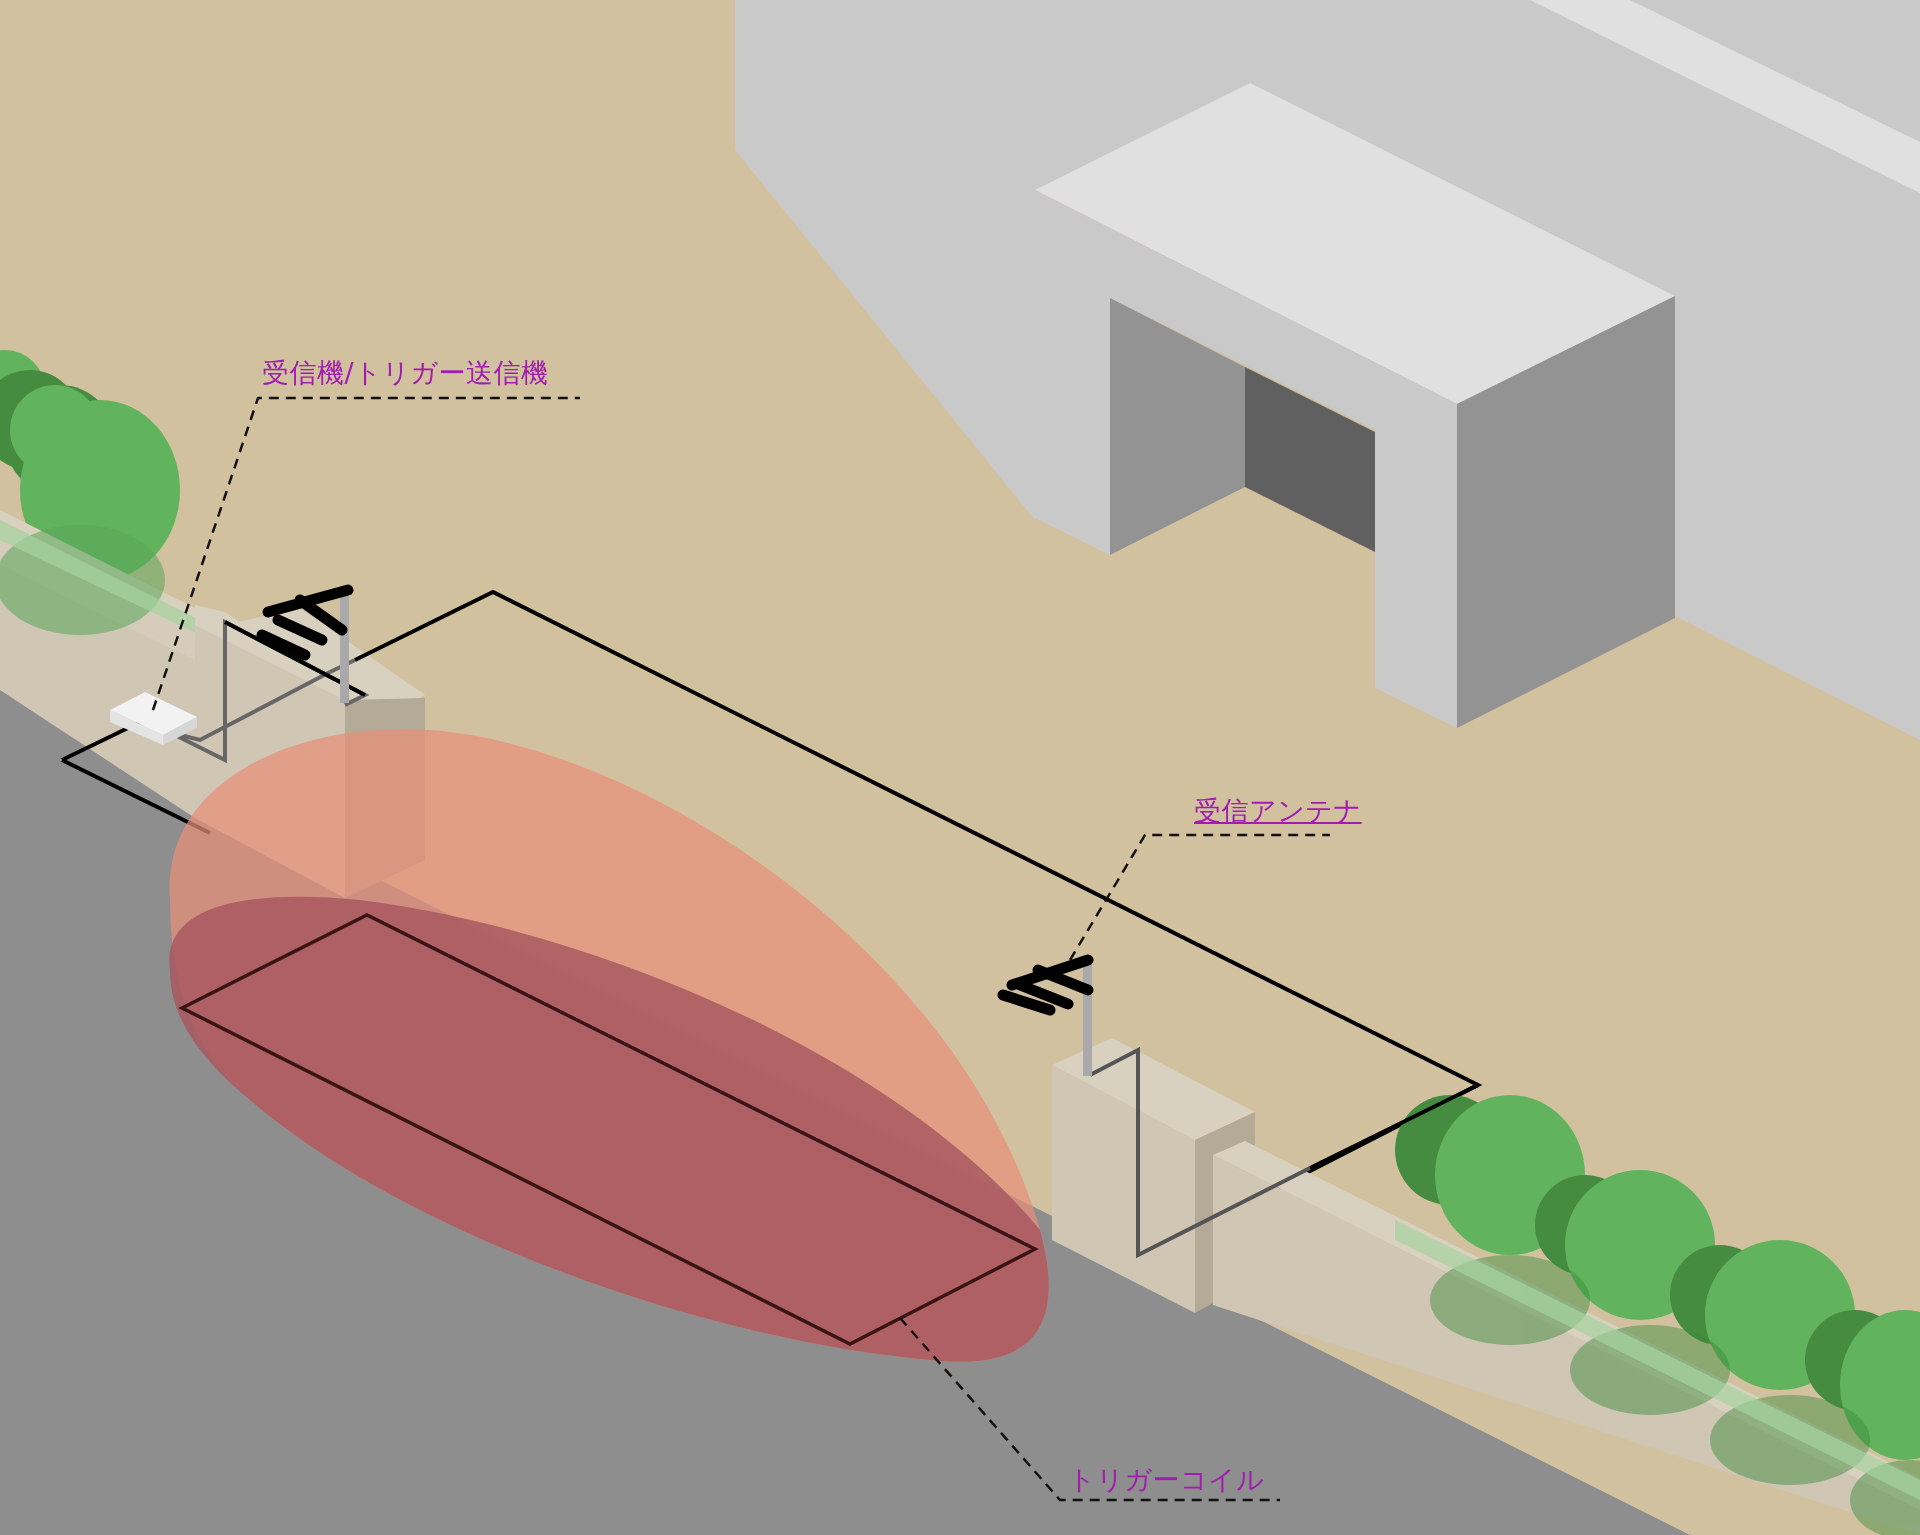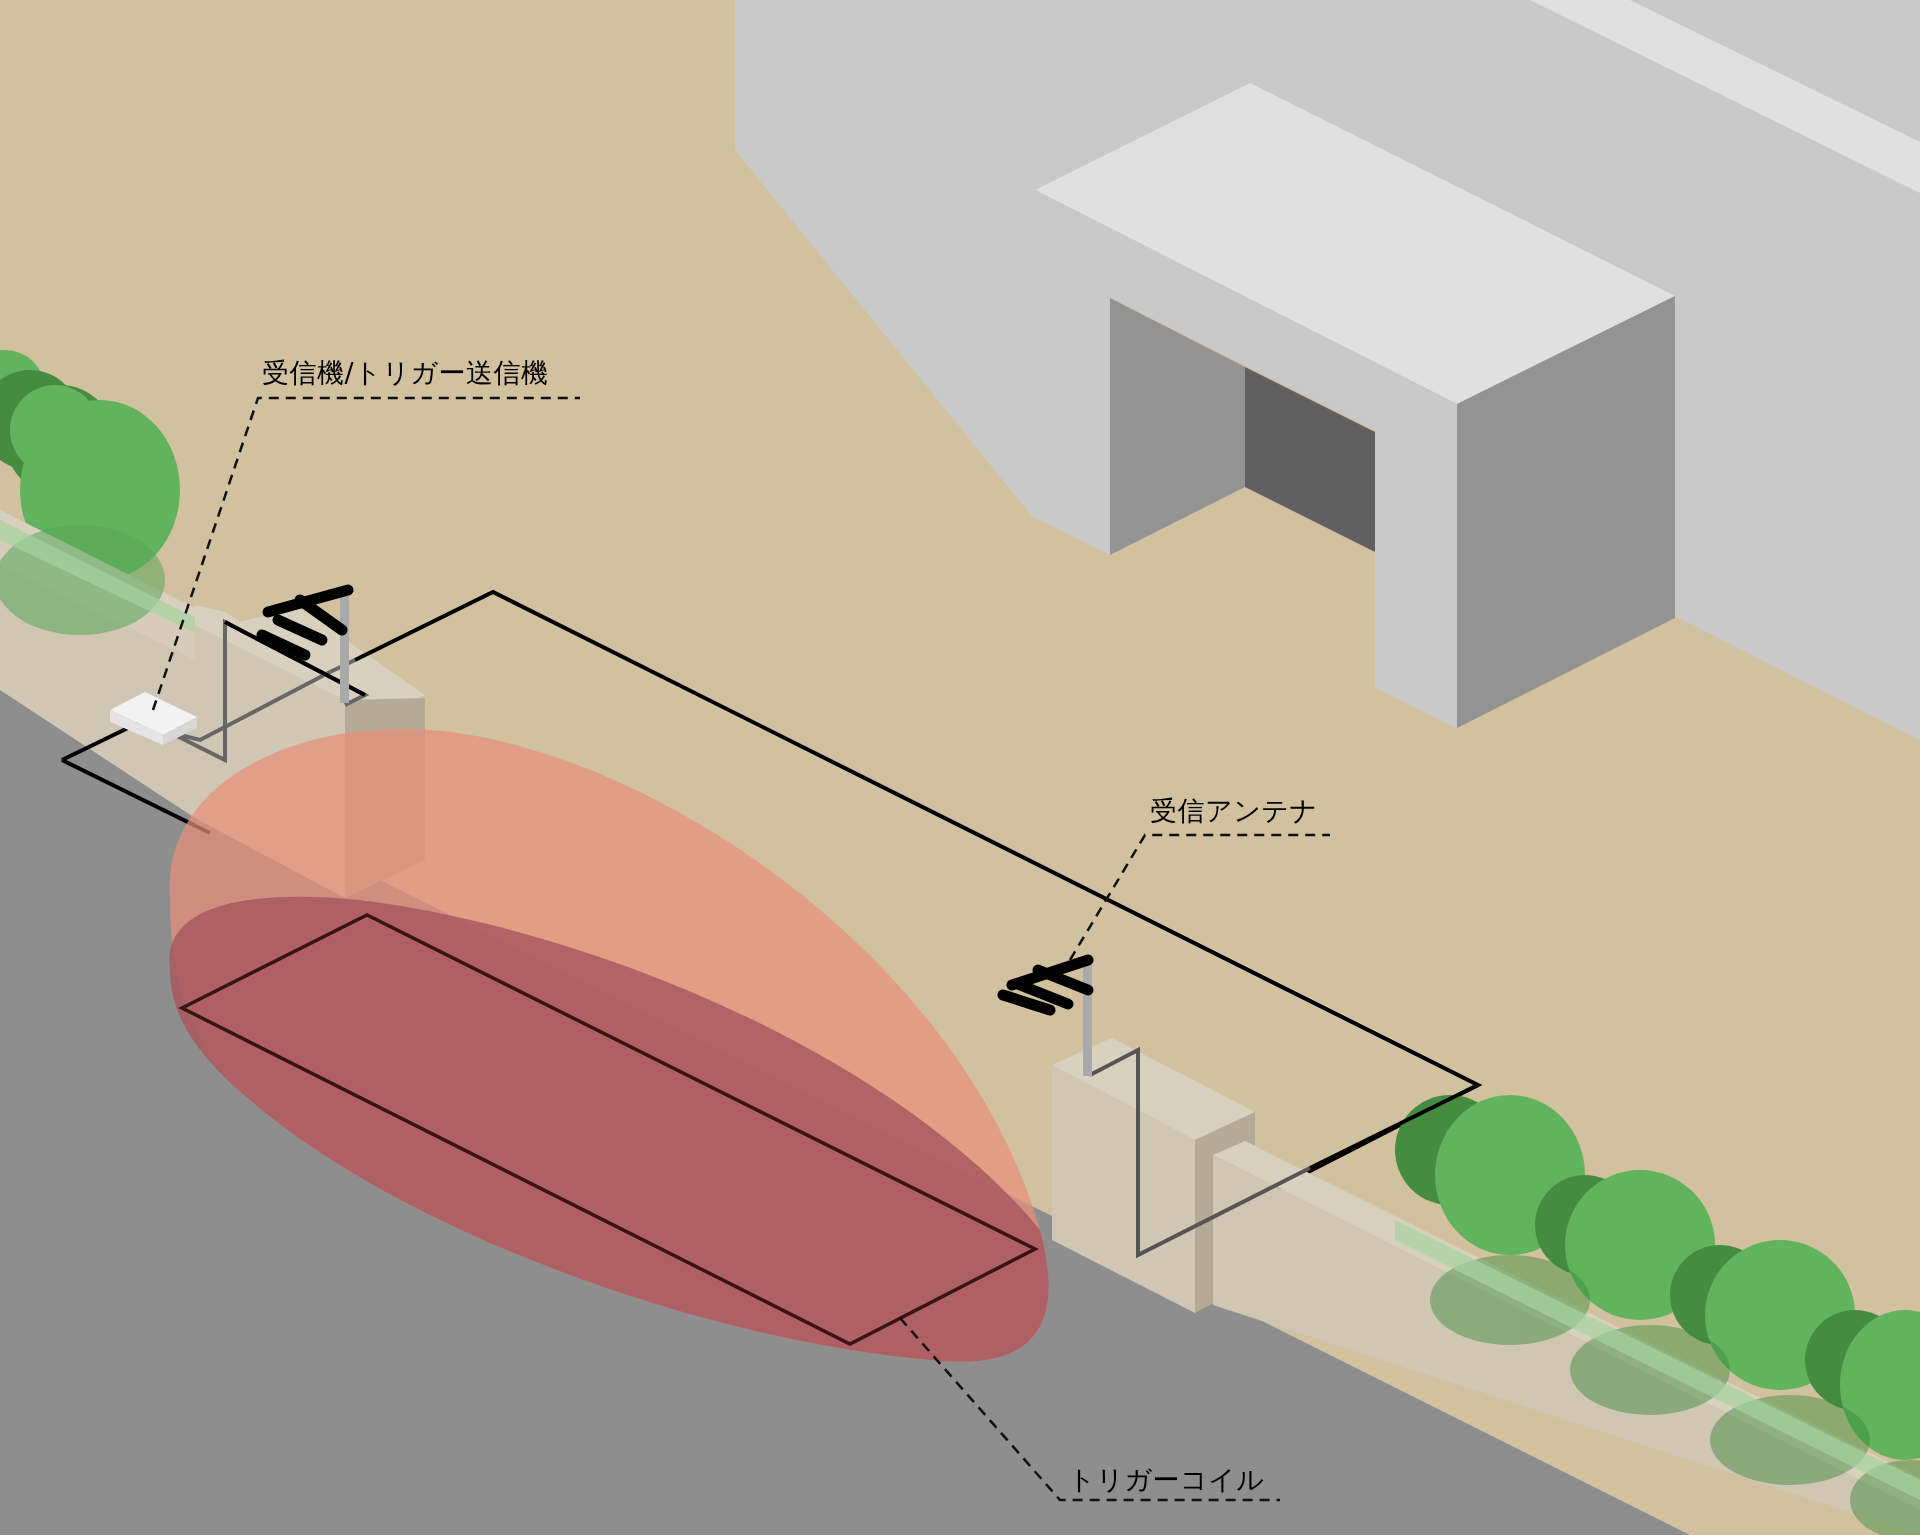--- a/index.html
+++ b/index.html
@@ -1,18 +1,18 @@
 <!DOCTYPE html>
 <html><head>
 <meta charset="utf-8">
 <style>
   html, body { margin: 0; padding: 0; }
   body { width: 1920px; height: 1535px; overflow: hidden; background: #d2c19f; font-family: "DejaVu Sans", sans-serif; }
   #scene { position: absolute; left: 0; top: 0; width: 1920px; height: 1535px; }
-  .label { position: absolute; font-family: "DejaVu Sans", sans-serif; font-size: 27px; color: #000000; white-space: nowrap; letter-spacing: 0.5px; }
+  .label { position: absolute; font-family: "DejaVu Sans", sans-serif; font-size: 27px; color: #a21caf; white-space: nowrap; letter-spacing: 0.5px; }
 </style>
 </head>
 <body>
 
 <svg id="scene" viewBox="0 0 1920 1535" xmlns="http://www.w3.org/2000/svg">
 
   <rect x="0" y="0" width="1920" height="1535" fill="#d2c19f"></rect>
 
   <g>
     <polygon points="735,0 1920,0 1920,740 1675,616 1675,300 1250,85 1035,190 1035,520 735,150" fill="#c9c9c9"></polygon>
@@ -130,14 +130,14 @@
   </g>
 
   <g fill="none" stroke="#111" stroke-width="2.5" stroke-dasharray="10,7">
     <polyline points="153,710 258,398 580,398"></polyline>
     <polyline points="1070,960 1145,835 1330,835"></polyline>
     <polyline points="900,1318 1060,1500 1280,1500"></polyline>
   </g>
 </svg>
 
 <div class="label" style="left:262px; top:355px;">受信機/トリガー送信機</div>
-<div class="label" style="left:1150px; top:793px;">受信アンテナ</div>
+<div class="label" style="left:1194px; top:793px;text-decoration:underline;">受信アンテナ</div>
 <div class="label" style="left:1068px; top:1462px;font-family:Liberation Serif, serif;">トリガーコイル</div>
 
 </body></html>

